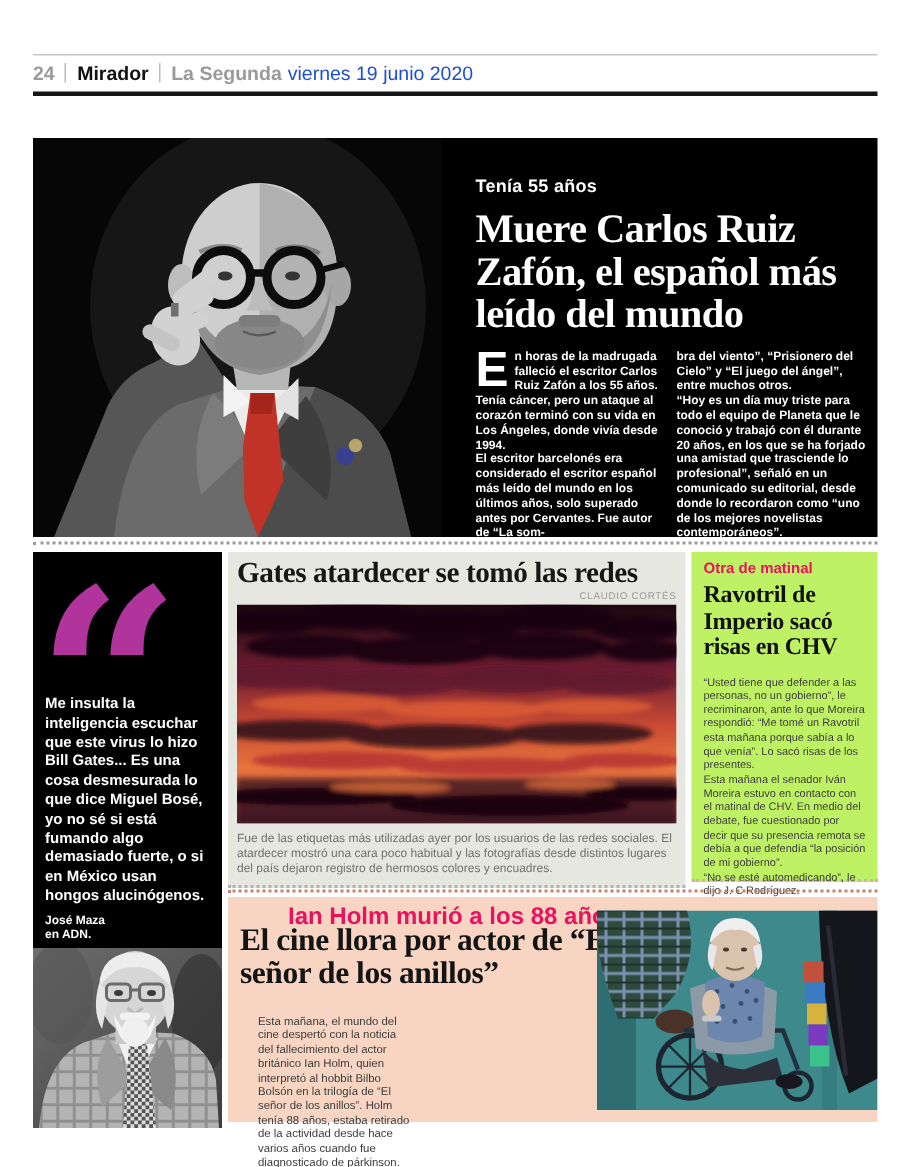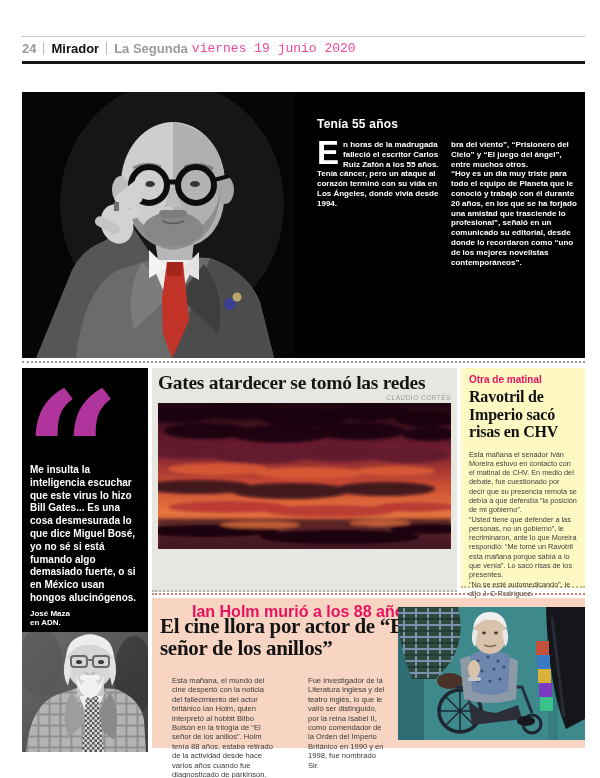--- a/index.html
+++ b/index.html
@@ -7,21 +7,21 @@
         font-family:"Liberation Sans","DejaVu Sans",sans-serif;-webkit-font-smoothing:antialiased;}
   .serif{font-family:"Liberation Serif","DejaVu Serif",serif;}
 
   
   .masthead{position:absolute;left:22px;top:36px;width:563px;border-top:1px solid #c6c6c6;}
   .masthead-row{display:flex;align-items:center;padding:4px 0 5px 0;font-size:13px;}
   .m-pagenum{color:#9a9a9a;font-weight:bold;padding-right:7px;}
   .m-div{border-left:1px solid #bdbdbd;align-self:stretch;margin:1px 0;}
   .m-section{color:#111;font-weight:bold;padding:0 7px;}
   .m-pub{color:#9a9a9a;font-weight:bold;padding:0 4px 0 7px;}
-  .m-date{color:#ec4899;font-family:Liberation Mono, monospace;}
+  .m-date{color:#1d4ed8;}
   .masthead-bottom{border-top:3px solid #161616;}
 
   
   .feature{position:absolute;left:22px;top:92px;width:563px;height:266px;background:#000;}
   .feature-photo{position:absolute;left:0;top:0;width:273px;height:266px;}
   .feature-text{position:absolute;left:295px;top:0;right:8px;bottom:0;color:#fff;}
   .f-kicker{font-size:12px;font-weight:bold;margin-top:25px;letter-spacing:.2px;}
   .f-headline{font-size:27px;line-height:1.06;font-weight:bold;margin-top:7px;width:274px;letter-spacing:-.4px;}
   .f-body{display:flex;gap:8px;margin-top:9px;}
   .f-col{width:140px;font-size:8px;line-height:9.8px;font-weight:bold;color:#fff;}
@@ -42,21 +42,21 @@
 
   
   .sunset{position:absolute;left:152px;top:368px;width:305px;height:224px;background:#e7e7e2;
           box-sizing:border-box;padding:5px 6px 0 6px;border-bottom:2px dotted #b4b4aa;}
   .s-headline{font-size:19.5px;font-weight:bold;color:#161616;line-height:1.05;letter-spacing:-.3px;}
   .s-credit{text-align:right;font-size:6.5px;color:#9a9a96;letter-spacing:.5px;margin:1px 0 2px 0;}
   .s-photo{width:293px;height:146px;display:block;}
   .s-caption{font-size:8px;line-height:9.6px;color:#6e726a;margin-top:5px;}
 
   
-  .matinal{position:absolute;left:461px;top:368px;width:124px;height:220px;background:#fef9c3;
+  .matinal{position:absolute;left:461px;top:368px;width:124px;height:220px;background:#bef264;
            box-sizing:border-box;padding:6px 8px 0 8px;border-bottom:2px dotted #c9bb88;}
   .mat-kicker{font-size:10px;font-weight:bold;}
   .mat-headline{font-size:16px;line-height:17.5px;font-weight:bold;color:#111;margin-top:3px;letter-spacing:-.2px;}
   .mat-body{margin-top:9px;font-size:7.3px;line-height:9.3px;color:#3d3d3d;}
   .mat-body p{margin:0;}
 
   
   .holm{position:absolute;left:152px;top:598px;width:433px;height:150px;background:#f8d5c2;box-sizing:border-box;}
   .h-kicker{position:absolute;left:8px;top:5px;font-size:16px;font-weight:bold;margin-left:32px;}
   .h-headline{position:absolute;left:8px;top:17px;width:250px;font-size:21px;line-height:22px;
@@ -136,23 +136,25 @@
         </g>
         <rect x="72" y="128" width="27" height="10" rx="5" fill="#c4c4c4" transform="rotate(28 85 133)"></rect>
         <rect x="92" y="110" width="5" height="9" fill="#6f6f6f"></rect>
 
         <circle cx="208" cy="212" r="6" fill="#3a3f8f"></circle>
         <circle cx="215" cy="205" r="4.5" fill="#b9a46a"></circle>
       </svg>
     </div>
     <div class="feature-text">
       <div class="f-kicker">Tenía 55 años</div>
+      <div class="f-headline serif">Muere Carlos Ruiz Zafón, el español más leído del mundo</div>
       <div class="f-body">
         <div class="f-col">
           <p><span class="dropcap">E</span><span>n horas de la madrugada falleció el escritor Carlos Ruiz Zafón a los 55 años. Tenía cáncer, pero un ataque al corazón terminó con su vida en Los Ángeles, donde vivía desde 1994.</span></p>
+          <p>El escritor barcelonés era considerado el escritor español más leído del mundo en los últimos años, solo superado antes por Cervantes. Fue autor de “La som-</p>
         </div>
         <div class="f-col">
           <p>bra del viento”, “Prisionero del Cielo” y “El juego del ángel”, entre muchos otros.</p>
           <p>“Hoy es un día muy triste para todo el equipo de Planeta que le conoció y trabajó con él durante 20 años, en los que se ha forjado una amistad que trasciende lo profesional”, señaló en un comunicado su editorial, desde donde lo recordaron como “uno de los mejores novelistas contemporáneos”.</p>
         </div>
       </div>
     </div>
   </div>
 
   <div class="sep-top"></div>
@@ -268,43 +270,43 @@
           <ellipse cx="50" cy="128" rx="70" ry="6"></ellipse>
             <ellipse cx="182" cy="134" rx="80" ry="7"></ellipse>
           <ellipse cx="272" cy="126" rx="40" ry="5"></ellipse>
         </g>
         <g fill="#d86a3a" opacity=".8">
           <ellipse cx="102" cy="122" rx="40" ry="3.5"></ellipse>
             <ellipse cx="222" cy="120" rx="30" ry="3"></ellipse>
         </g>
       </g>
     </svg>
+    <div class="s-caption">Fue de las etiquetas más utilizadas ayer por los usuarios de las redes sociales. El atardecer mostró una cara poco habitual y las fotografías desde distintos lugares del país dejaron registro de hermosos colores y encuadres.</div>
   </div>
 
   <div class="matinal">
     <div class="mat-kicker" style="color:#e8125f">Otra de matinal</div>
     <div class="mat-headline serif">Ravotril de Imperio sacó risas en CHV</div>
     <div class="mat-body">
+      <p>“Usted tiene que defender a las personas, no un gobierno”, le recriminaron, ante lo que Moreira respondió: “Me tomé un Ravotril esta mañana porque sabía a lo que venía”. Lo sacó risas de los presentes.</p>
       <p>Esta mañana el senador Iván Moreira estuvo en contacto con el matinal de CHV. En medio del debate, fue cuestionado por decir que su presencia remota se debía a que defendía “la posición de mi gobierno”.</p>
-      <p>“Usted tiene que defender a las personas, no un gobierno”, le recriminaron, ante lo que Moreira respondió: “Me tomé un Ravotril esta mañana porque sabía a lo que venía”. Lo sacó risas de los presentes.</p>
       <p>“No se esté automedicando”, le dijo J. C Rodríguez.</p>
     </div>
   </div>
 
   <div class="sep-pink"></div>
 
   <div class="holm">
     <div class="h-kicker" style="color:#e8125f">Ian Holm murió a los 88 años</div>
     <div class="h-headline serif">El cine llora por actor de “El señor de los anillos”</div>
     <div class="h-col h-col1">
       <p>Esta mañana, el mundo del cine despertó con la noticia del fallecimiento del actor británico Ian Holm, quien interpretó al hobbit Bilbo Bolsón en la trilogía de “El señor de los anillos”. Holm tenía 88 años, estaba retirado de la actividad desde hace varios años cuando fue diagnosticado de párkinson.</p>
       <p>Tuvo destacadas participaciones</p>
     </div>
     <div class="h-col h-col2">
-      <p>Fue investigador de la Literatura inglesa y del teatro inglés, lo que le valió ser distinguido, por la reina Isabel II, como comendador de la Orden del Imperio Británico en 1990 y en 1998, fue nombrado Sir.</p>
     </div>
     <div class="holm-photo">
       <svg viewBox="0 0 187 133" width="187" height="133">
         <defs>
           <pattern id="gplaid" width="12" height="12" patternUnits="userSpaceOnUse">
             <rect width="12" height="12" fill="#2e4a3e"></rect>
             <path d="M0,6 H12 M6,0 V12" stroke="#7a90ae" stroke-width="2"></path>
             <path d="M0,0 H12 M0,12 H12" stroke="#1f3328" stroke-width="1.5"></path>
           </pattern>
         </defs>

